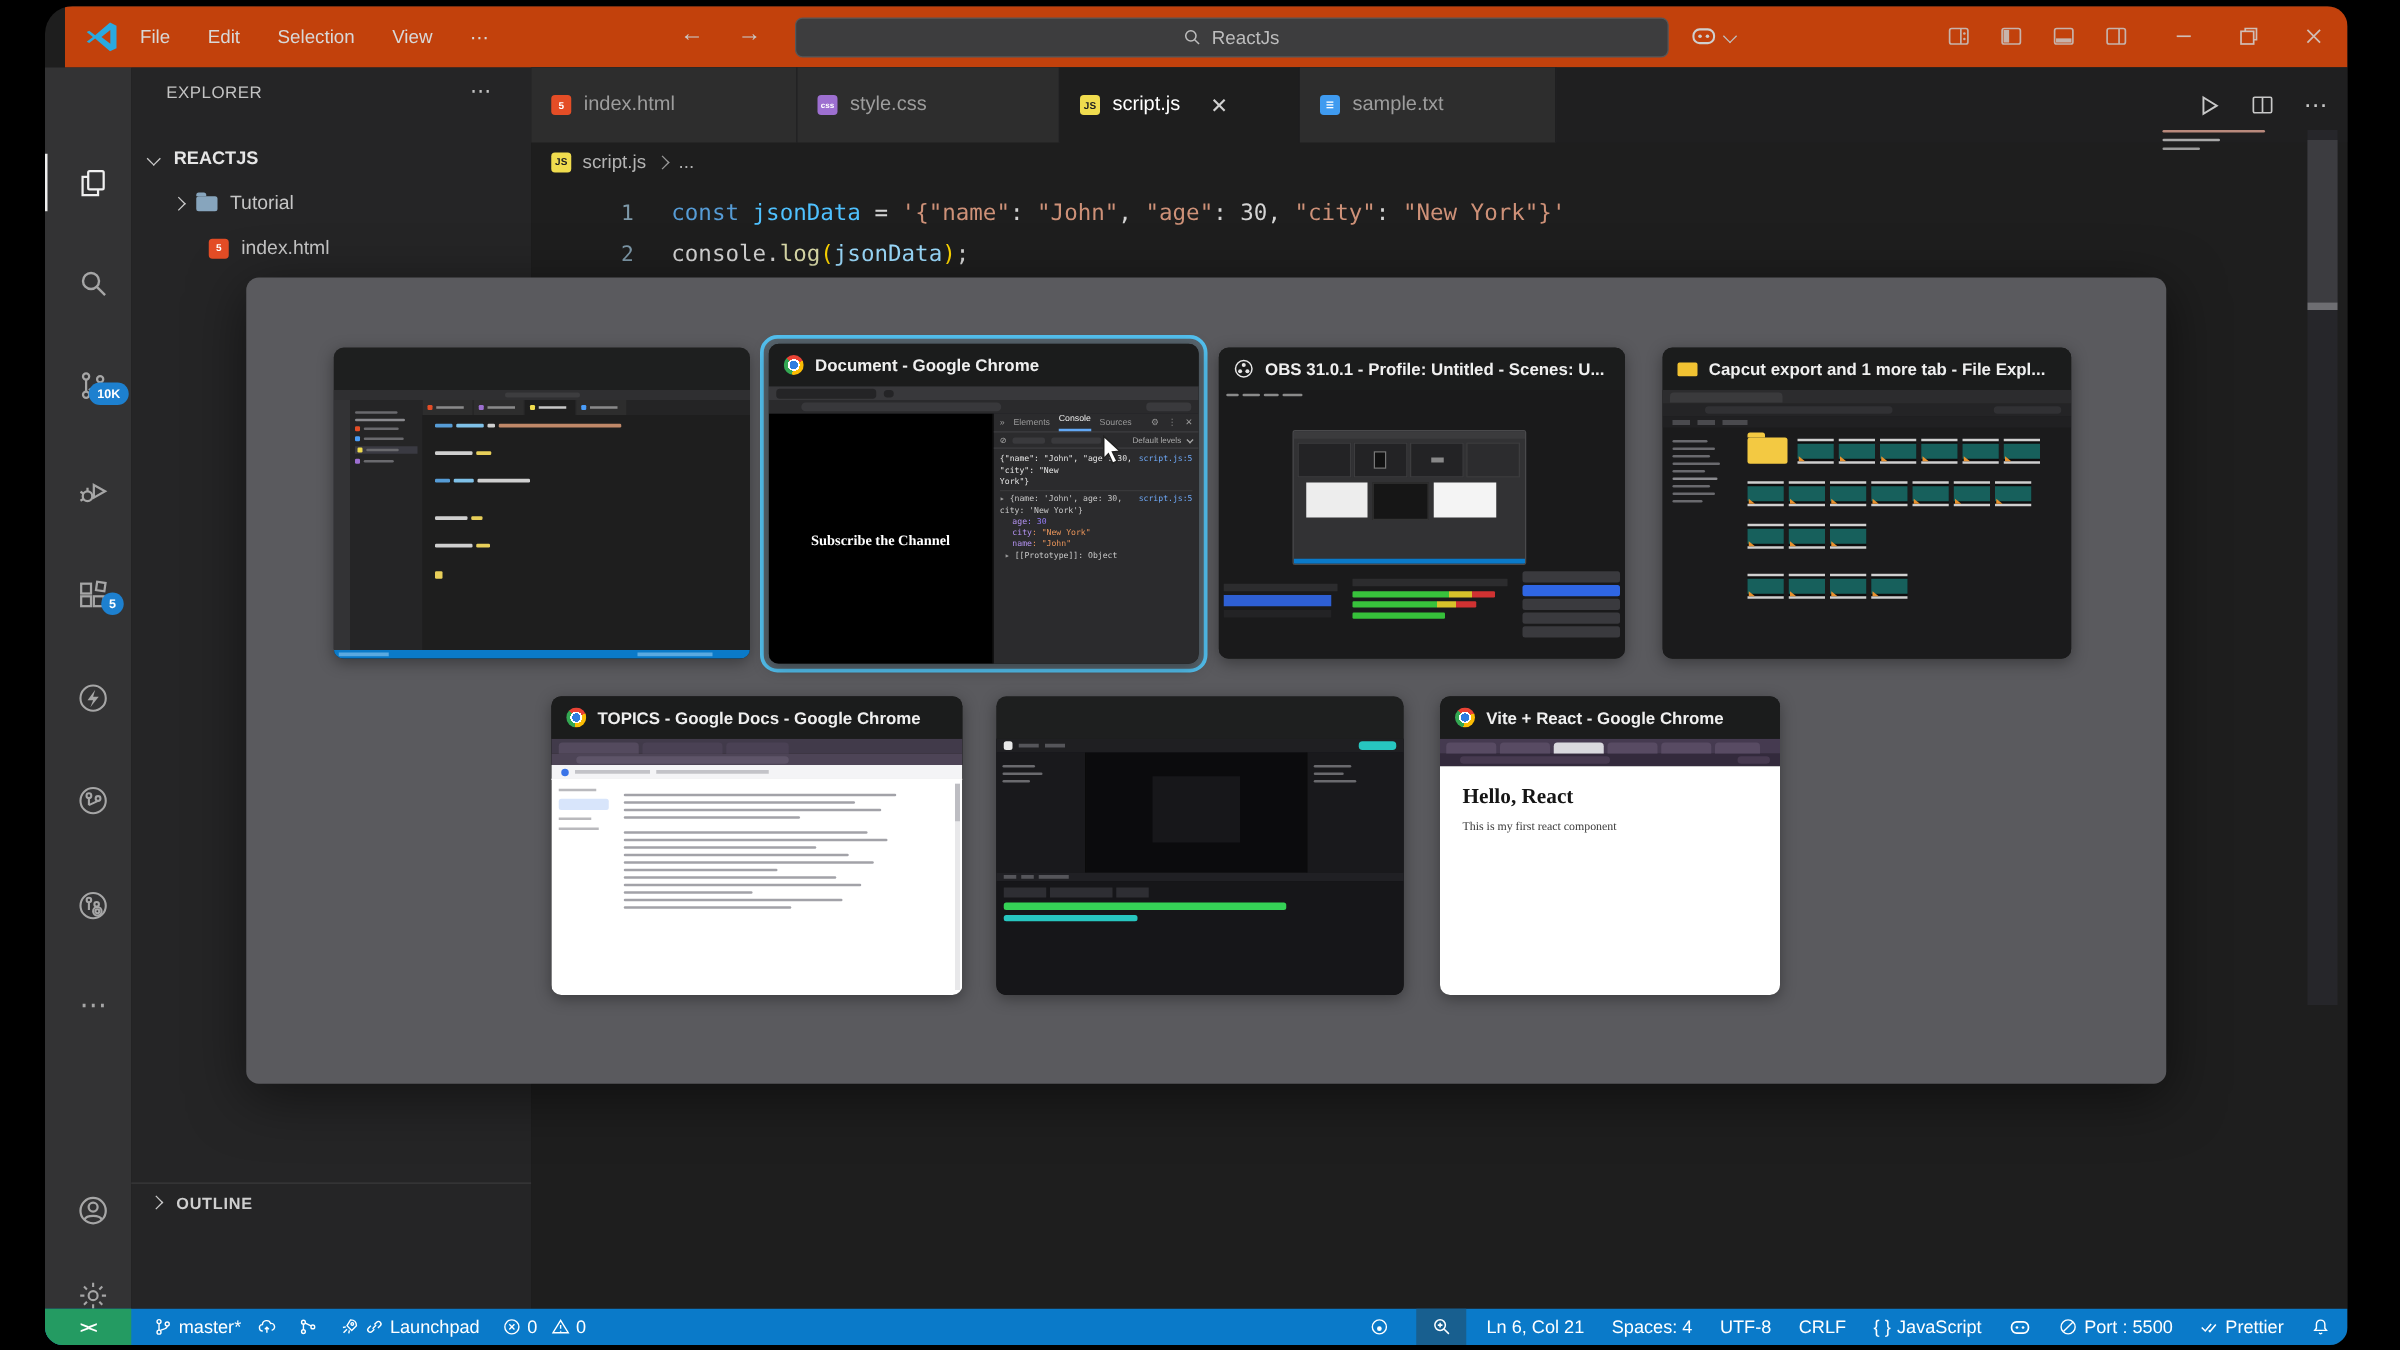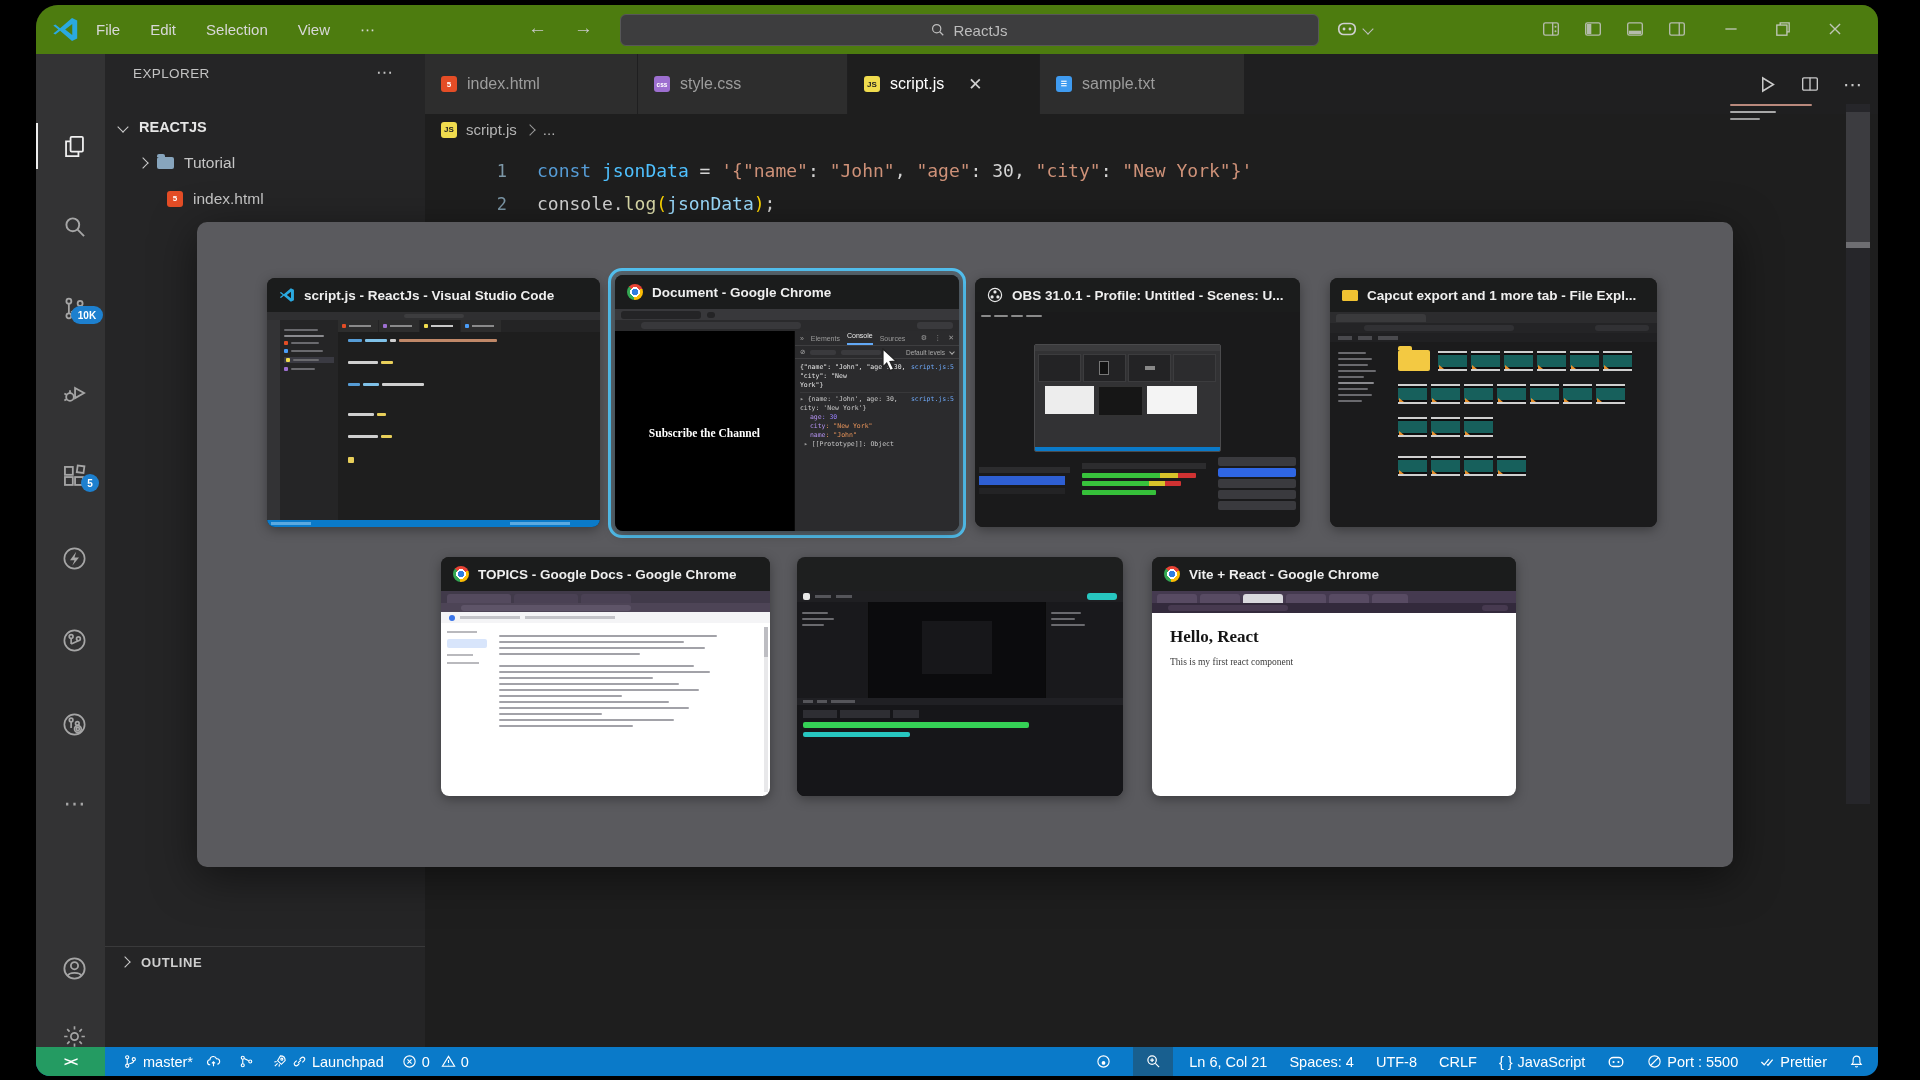--- a/index.html
+++ b/index.html
@@ -1,20 +1,20 @@
 <!DOCTYPE html>
 <html><head>
 <meta charset="utf-8">
 <style>
   html,body{margin:0;padding:0;background:#000;width:1920px;height:1080px;overflow:hidden;
     font-family:"Liberation Sans",sans-serif;-webkit-font-smoothing:antialiased;}
   #screen{position:absolute;left:36px;top:5px;width:1842px;height:1071px;background:#1e1e1e;
     border-radius:22px 16px 14px 14px;overflow:hidden}
   
-  #titlebar{position:absolute;left:0;top:0;right:0;height:49px;background:#4d7c0f;color:#dcdcdc}
+  #titlebar{position:absolute;left:16px;top:0;right:0;height:49px;background:#c2410c;color:#dcdcdc}
   #vslogo{position:absolute;left:16px;top:11px;width:27px;height:27px}
   #menus{position:absolute;left:60px;top:0;height:49px;display:flex;align-items:center;gap:30px;font-size:15px;color:#d8d8d8}
   .navarrow{position:absolute;top:12px;font-size:19px;color:#c9c9c9}
   #searchbox{position:absolute;left:584px;top:9px;width:697px;height:30px;background:#3d3d3e;border:1px solid #575758;
     border-radius:6px;display:flex;align-items:center;justify-content:center;gap:8px;color:#bdbdbd;font-size:15px}
   #copilot{position:absolute;left:1300px;top:13px;display:flex;align-items:center;gap:6px}
   #layouticons{position:absolute;left:1506px;top:15px;display:flex;gap:24px}
   #winctrl{position:absolute;left:1686px;top:15px;display:flex;gap:34px}
   .tbic{width:18px;height:18px;opacity:.85}
   
@@ -458,26 +458,20 @@
             <path d="M8 2.2a3.6 3.6 0 00-3.6 3.6v3.4L3 11h10l-1.4-1.8V5.8A3.6 3.6 0 008 2.2z"></path>
             <path d="M6.8 13a1.3 1.3 0 002.4 0"></path>
           </svg>
       </div>
     </div>
   </div>
 
   <div id="overlay">
 
     <div class="thumb" style="left:70px;top:56px;width:333px;height:249px">
-      <div class="t-title">
-        <svg width="16" height="16" viewBox="0 0 24 24">
-            <path fill="#2aa9e0" d="M17.8 1.8L7.2 10.9 3 7.6 1.2 8.5l4.4 3.5-4.4 3.5 1.8.9 4.2-3.3 10.6 9.1 4.6-2.2V4zM18 7.1v9.8l-6.3-4.9z"></path>
-          </svg>
-        <span>script.js - ReactJs - Visual Studio Code</span>
-      </div>
       <div class="t-body">
         <div class="vsm-strip">
             <i></i>
           </div>
         <div class="vsm-body">
           <div class="vsm-act"></div>
           <div class="vsm-side mini-bars">
             <i style="width:34px"></i>
               <i style="width:40px;background:#8a8a8e"></i>
             <div style="display:flex;gap:3px;align-items:center">
@@ -769,21 +763,21 @@
                 <i style="width:50px;height:8px;background:#2e2e33"></i>
                 <i style="width:26px;height:8px;background:#2e2e33"></i>
               </div>
             <div style="width:72%;height:6px;background:#35d156;border-radius:2px;margin-bottom:4px"></div>
             <div style="width:34%;height:5px;background:#27c6c0;border-radius:2px"></div>
           </div>
         </div>
       </div>
     </div>
 
-    <div class="thumb" style="left:955px;top:335px;width:364px;height:239px">
+    <div class="thumb" style="left:955px;top:335px;width:272px;height:239px">
       <div class="t-title">
         <span class="chrome-ic"></span>
         <span>Vite + React - Google Chrome</span>
       </div>
       <div class="t-body">
         <div style="height:12px;background:#453a50;display:flex;gap:3px;align-items:flex-end;padding-left:5px">
           <i style="width:40px;height:9px;background:#584b63;border-radius:3px 3px 0 0"></i>
             <i style="width:40px;height:9px;background:#584b63;border-radius:3px 3px 0 0"></i>
             <i style="width:40px;height:9px;background:#d9d9de;border-radius:3px 3px 0 0"></i>
             <i style="width:40px;height:9px;background:#584b63;border-radius:3px 3px 0 0"></i>

